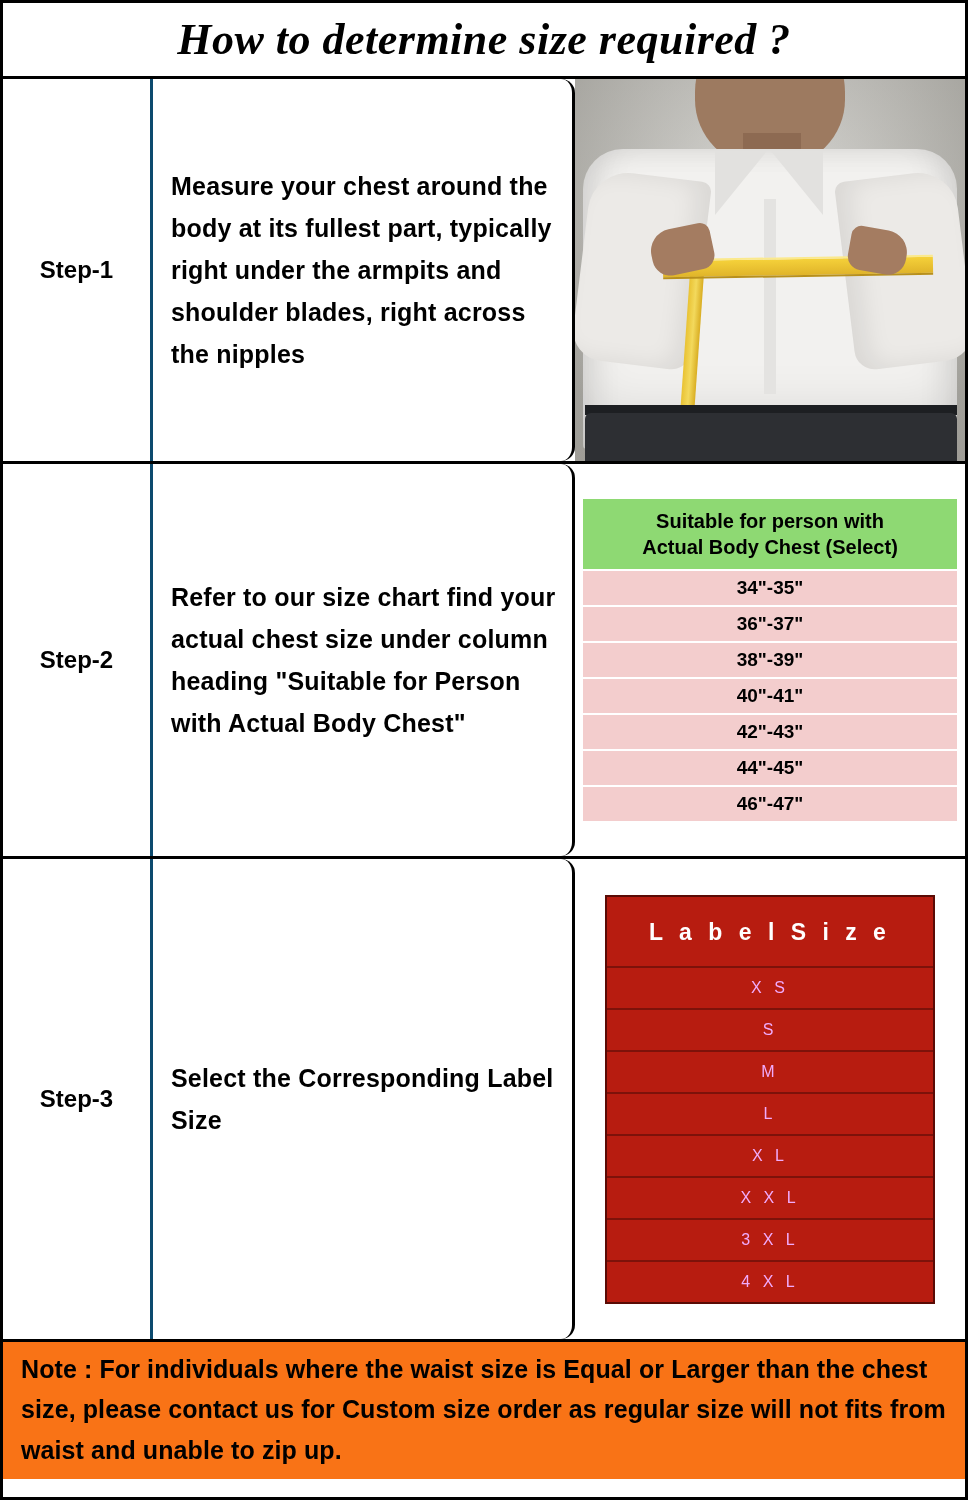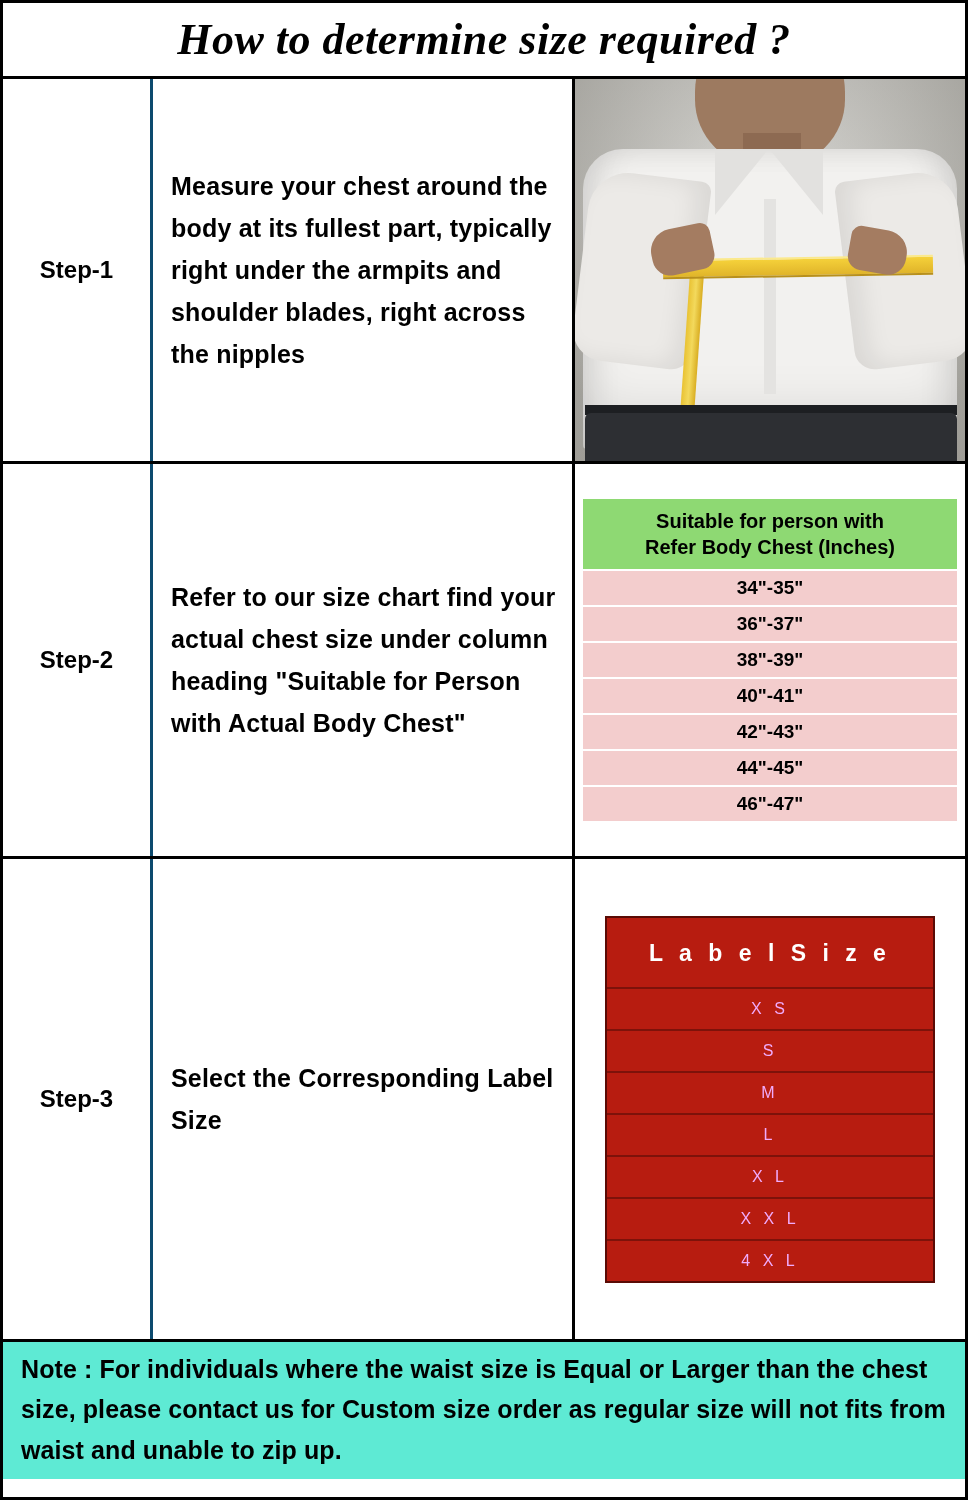--- a/index.html
+++ b/index.html
@@ -55,20 +55,21 @@
     font-weight: bold;
     box-sizing: border-box;
   }
   .cell-desc {
     flex: 1 1 auto;
     border-right: 3px solid #000000;
     display: flex;
     align-items: center;
     box-sizing: border-box;
     padding: 10px 14px 10px 18px;
+    border-radius: 14px;
   }
   .cell-desc p {
     margin: 0;
     font-size: 25px;
     font-weight: bold;
     line-height: 1.68;
     letter-spacing: 0.2px;
   }
   .cell-visual {
     flex: 0 0 390px;
@@ -253,21 +254,21 @@
     font-size: 16px;
     text-align: center;
     letter-spacing: 4px;
     padding: 11px 0;
     border-bottom: 2px solid #7d120a;
   }
   .label-row:last-child { border-bottom: none; }
 
   
   .note {
-    background: #5eead4;
+    background: #f97316;
     padding: 14px 18px 16px;
     box-sizing: border-box;
     height: 137px;
     display: flex;
     align-items: center;
   }
   .note p {
     margin: 0;
     font-size: 25px;
     font-weight: bold;
@@ -312,21 +313,21 @@
 
     <div class="row row2">
       <div class="cell-step">Step-2</div>
       <div class="cell-desc">
         <p>Refer to our size chart find your actual chest size under column heading "Suitable for Person with Actual Body Chest"</p>
       </div>
       <div class="cell-visual">
         <div class="chest-table">
           <div class="chest-head">
             <div>Suitable for person with</div>
-            <div>Refer Body Chest (Inches)</div>
+            <div>Actual Body Chest (Select)</div>
           </div>
           <div class="chest-row">34"-35"</div>
           <div class="chest-row">36"-37"</div>
           <div class="chest-row">38"-39"</div>
           <div class="chest-row">40"-41"</div>
           <div class="chest-row">42"-43"</div>
           <div class="chest-row">44"-45"</div>
           <div class="chest-row">46"-47"</div>
         </div>
       </div>
@@ -339,20 +340,21 @@
       </div>
       <div class="cell-visual">
         <div class="label-table">
           <div class="label-head">L a b e l  S i z e</div>
           <div class="label-row">X S</div>
           <div class="label-row">S</div>
           <div class="label-row">M</div>
           <div class="label-row">L</div>
           <div class="label-row">X L</div>
           <div class="label-row">X X L</div>
+          <div class="label-row">3 X L</div>
           <div class="label-row">4 X L</div>
         </div>
       </div>
     </div>
 
   </div>
 
   <div class="note">
     <p>Note : For individuals where the waist size is Equal or Larger than the chest size, please contact us for Custom size order as regular size will not fits from waist and unable to zip up.</p>
   </div>

